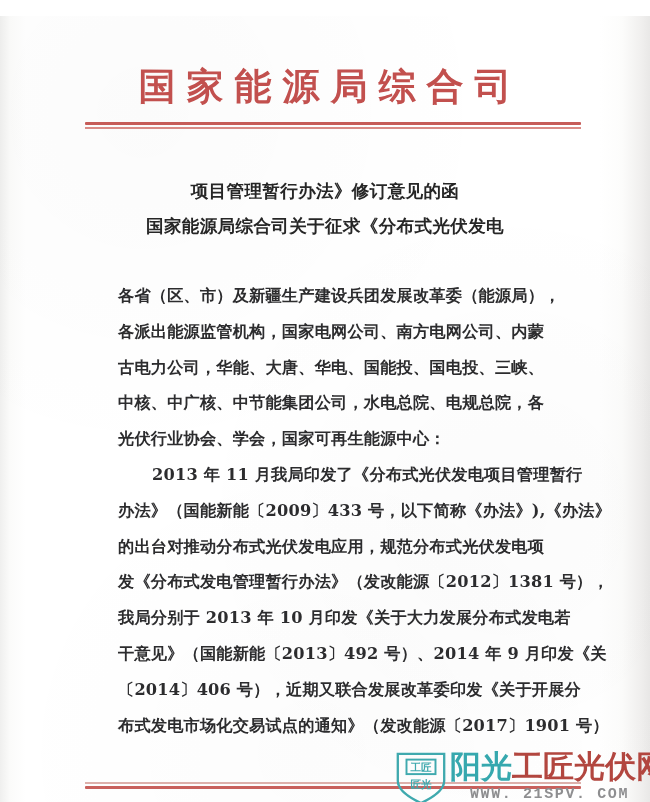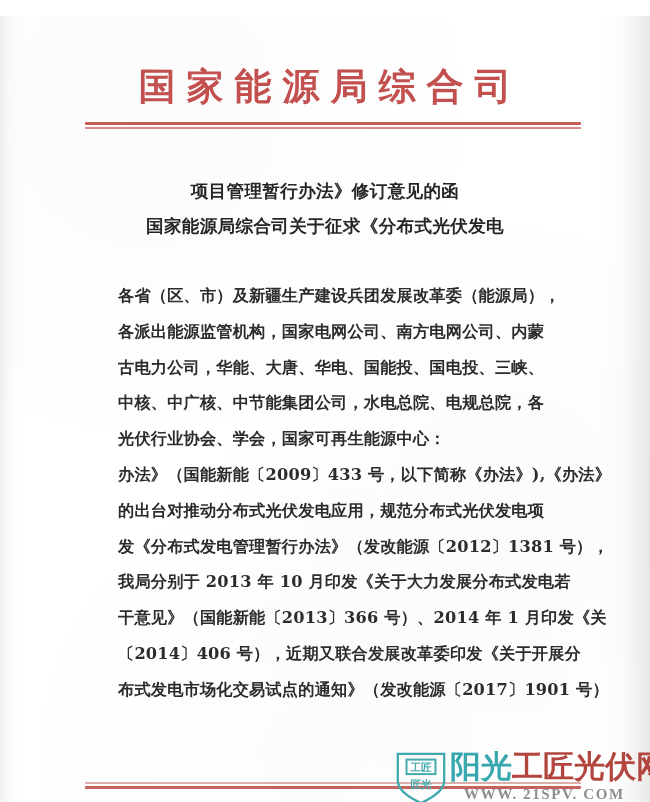--- a/index.html
+++ b/index.html
@@ -137,23 +137,23 @@
     font-family: "DejaVu Sans", "Liberation Sans", sans-serif;
     font-size: 31px;
     font-weight: 700;
     line-height: 40px;
     white-space: nowrap;
   }
   .wm-brand .teal { color: #36a8ae; }
   .wm-brand .rust { color: #b2463f; }
   .wm-url {
     position: absolute;
-    left: 72px;
+    left: 78px;
     top: 40px;
-    font-family: Liberation Serif, serif;
+    font-family: Liberation Mono, monospace;
     font-size: 15px;
     font-weight: 600;
     color: #8e8e90;
     letter-spacing: 1.6px;
     white-space: nowrap;
   }
 </style>
 </head>
 <body>
 
@@ -174,25 +174,26 @@
     <span class="tline">国家能源局综合司关于征求《分布式光伏发电</span>
   </div>
 
   <div class="body-block">
     <span class="body-line">各省（区、市）及新疆生产建设兵团发展改革委（能源局），</span>
     <span class="body-line">各派出能源监管机构，国家电网公司、南方电网公司、内蒙</span>
     <span class="body-line">古电力公司，华能、大唐、华电、国能投、国电投、三峡、</span>
     <span class="body-line">中核、中广核、中节能集团公司，水电总院、电规总院，各</span>
     <span class="body-line">光伏行业协会、学会，国家可再生能源中心：</span>
 
+    <span class="body-line indent">2013 年 11 月我局印发了《分布式光伏发电项目管理暂行</span>
     <span class="body-line">办法》（国能新能〔2009〕433 号，以下简称《办法》),《办法》</span>
     <span class="body-line">的出台对推动分布式光伏发电应用，规范分布式光伏发电项</span>
     <span class="body-line">发《分布式发电管理暂行办法》（发改能源〔2012〕1381 号），</span>
     <span class="body-line">我局分别于 2013 年 10 月印发《关于大力发展分布式发电若</span>
-    <span class="body-line">干意见》（国能新能〔2013〕366 号）、2014 年 1 月印发《关</span>
+    <span class="body-line">干意见》（国能新能〔2013〕492 号）、2014 年 9 月印发《关</span>
     <span class="body-line">〔2014〕406 号），近期又联合发展改革委印发《关于开展分</span>
     <span class="body-line">布式发电市场化交易试点的通知》（发改能源〔2017〕1901 号）</span>
   </div>
 
   <div class="rule" id="rule-footer">
     <div class="bar-thin"></div>
     <div class="bar-gap"></div>
     <div class="bar-thick"></div>
   </div>
 

